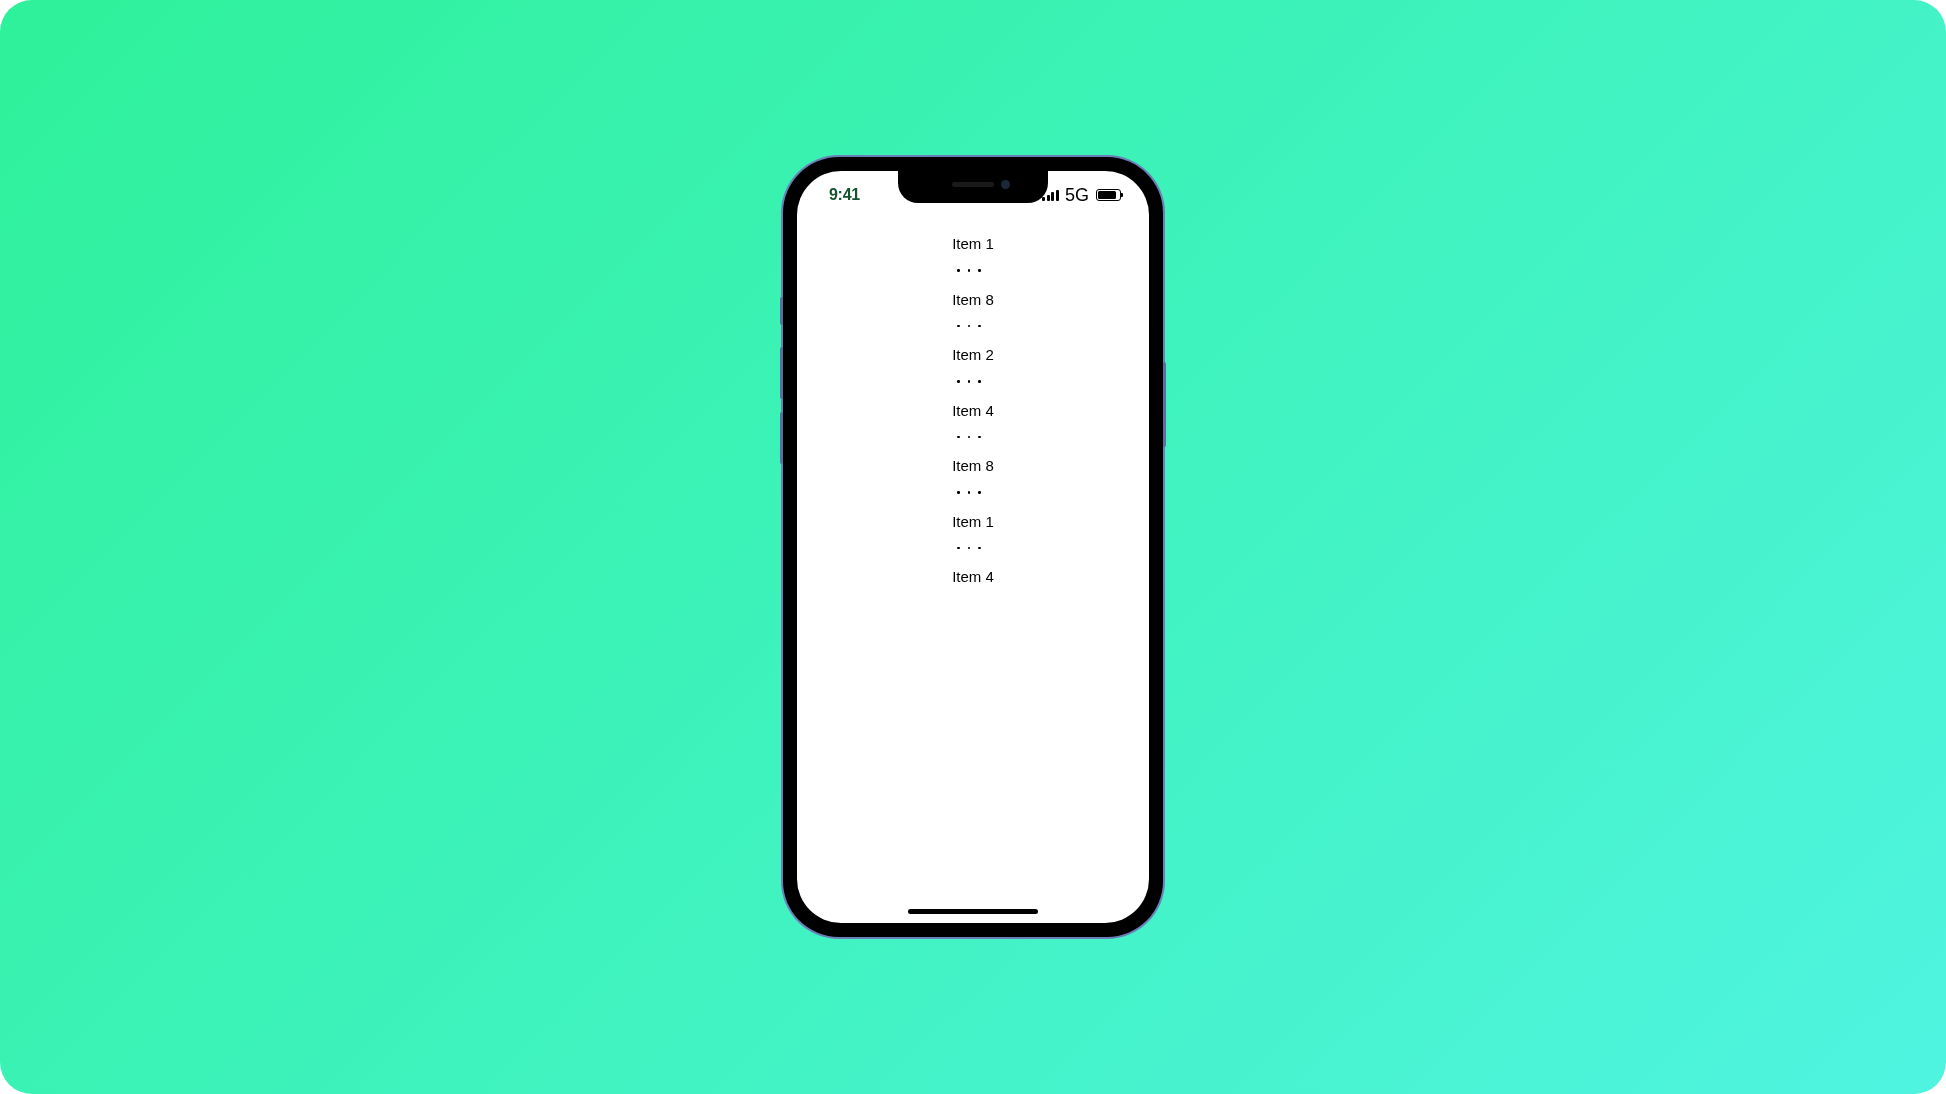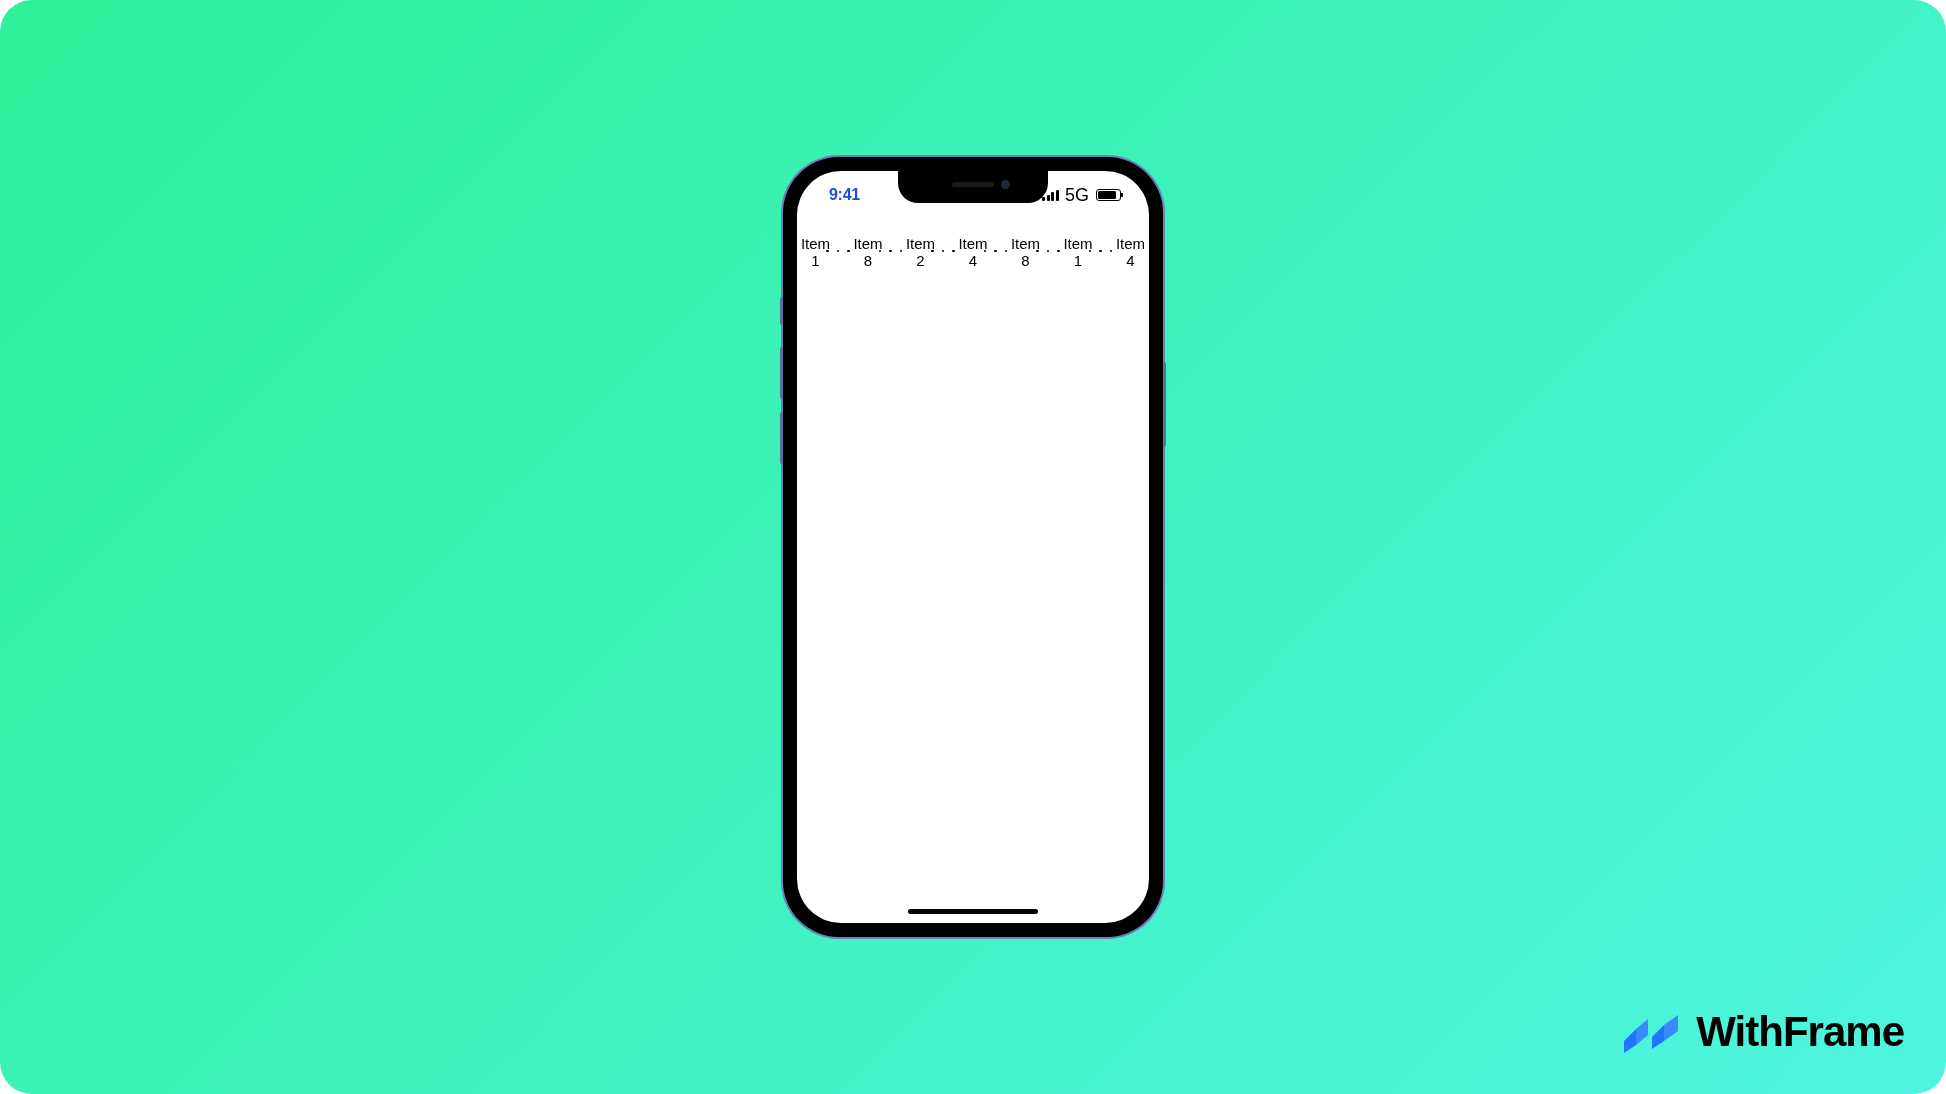--- a/index.html
+++ b/index.html
@@ -120,21 +120,21 @@
       align-items: center;
       justify-content: space-between;
       padding: 0 28px 0 32px;
       position: relative;
       z-index: 5;
     }
     
     .status-time {
       font-size: 16px;
       font-weight: 600;
-      color: #1d4ed8;
+      color: #14532d;
       letter-spacing: -0.3px;
     }
     
     .status-right {
       display: flex;
       align-items: center;
       gap: 4px;
     }
     
     .signal-bars {
@@ -184,20 +184,21 @@
       top: 1px;
       bottom: 1px;
       width: 18px;
       background: #000;
       border-radius: 1.5px;
     }
     
     .content {
       padding-top: 6px;
       display: flex;
+      flex-direction: column;
       align-items: center;
     }
     
     .list-item {
       font-size: 15px;
       color: #000;
       padding: 10px 0 9px 0;
       text-align: center;
     }
     
@@ -318,24 +319,13 @@
             <span></span>
             <span></span>
           </div>
         <div class="list-item">Item 4</div>
       </div>
 
       <div class="home-indicator"></div>
     </div>
   </div>
 
-  <div class="brand">
-    <div class="brand-logo">
-      <svg width="60" height="42" viewBox="0 0 60 42">
-        <path d="M 2 30 L 14 18 L 14 34 L 2 42 Z" fill="#1e78ff"></path>
-        <path d="M 14 18 L 26 8 L 26 24 L 14 34 Z" fill="#3a8aff"></path>
-        <path d="M 30 26 L 42 14 L 42 30 L 30 38 Z" fill="#1e78ff"></path>
-        <path d="M 42 14 L 56 4 L 56 20 L 42 30 Z" fill="#3a8aff"></path>
-      </svg>
-    </div>
-    <div class="brand-text">WithFrame</div>
-  </div>
 </div>
 
 </body></html>

